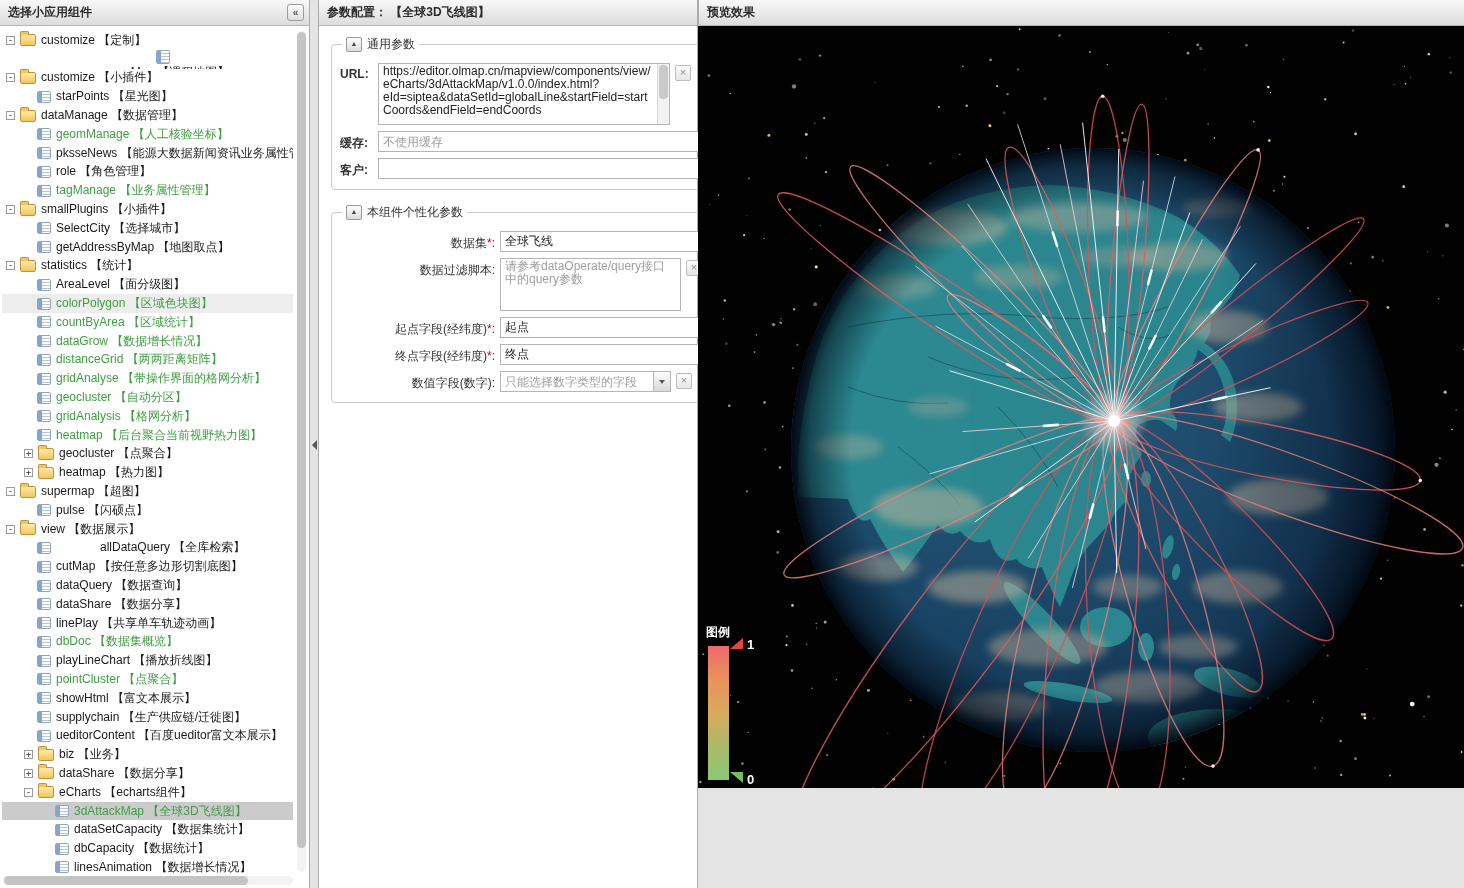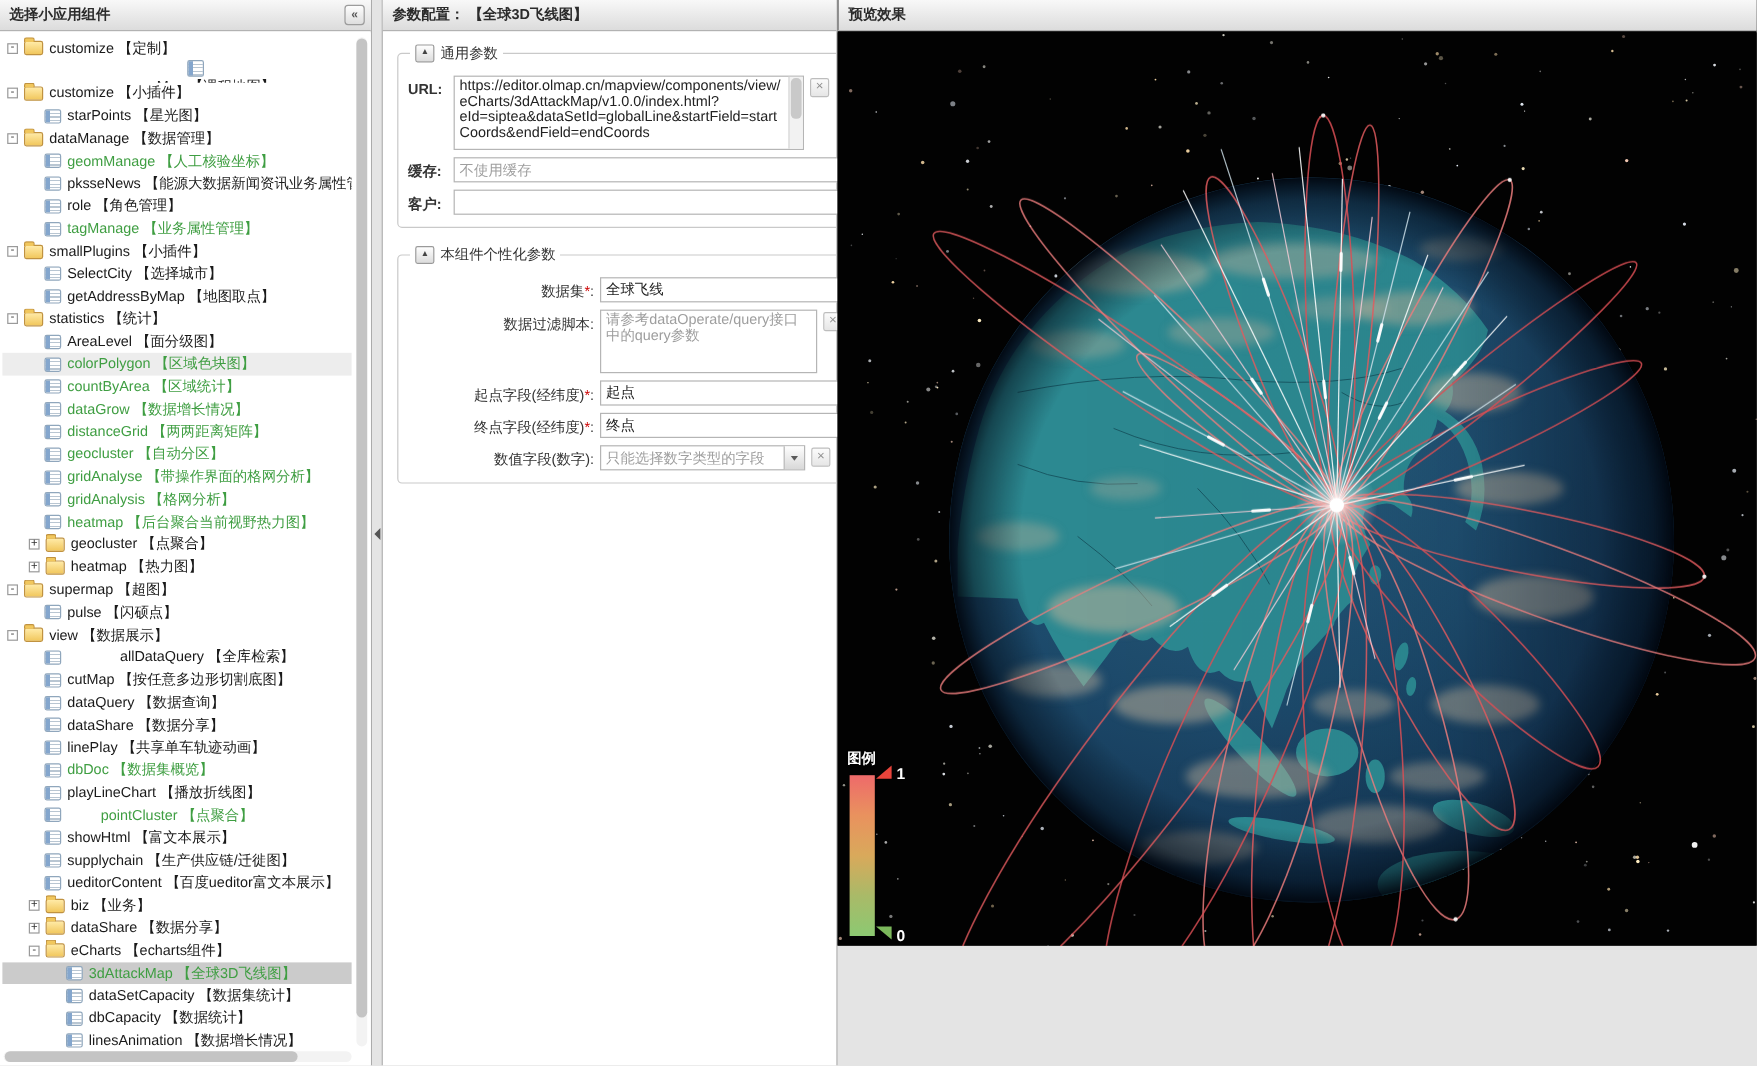--- a/index.html
+++ b/index.html
@@ -188,25 +188,25 @@
           <div class="trow" style="padding-left: 35px;">
             <span class="licon"></span>
             <span class="tlabel green">dataGrow 【数据增长情况】</span>
           </div>
           <div class="trow" style="padding-left: 35px;">
             <span class="licon"></span>
             <span class="tlabel green">distanceGrid 【两两距离矩阵】</span>
           </div>
           <div class="trow" style="padding-left: 35px;">
             <span class="licon"></span>
+            <span class="tlabel green">gridAnalyse 【带操作界面的格网分析】</span>
+          </div>
+          <div class="trow" style="padding-left: 35px;">
+            <span class="licon"></span>
             <span class="tlabel green">geocluster 【自动分区】</span>
-          </div>
-          <div class="trow" style="padding-left: 35px;">
-            <span class="licon"></span>
-            <span class="tlabel green">gridAnalyse 【带操作界面的格网分析】</span>
           </div>
           <div class="trow" style="padding-left: 35px;">
             <span class="licon"></span>
             <span class="tlabel green">gridAnalysis 【格网分析】</span>
           </div>
           <div class="trow" style="padding-left: 35px;">
             <span class="licon"></span>
             <span class="tlabel green">heatmap 【后台聚合当前视野热力图】</span>
           </div>
           <div class="trow" style="padding-left: 22px;">
@@ -254,21 +254,21 @@
             <span class="tlabel">linePlay 【共享单车轨迹动画】</span>
           </div>
           <div class="trow" style="padding-left: 35px;">
             <span class="licon"></span>
             <span class="tlabel green">dbDoc 【数据集概览】</span>
           </div>
           <div class="trow" style="padding-left: 35px;">
             <span class="licon"></span>
             <span class="tlabel">playLineChart 【播放折线图】</span>
           </div>
-          <div class="trow" style="padding-left: 35px; gap: 28px;">
+          <div class="trow" style="padding-left: 35px;">
             <span class="licon"></span>
             <span class="tlabel green">pointCluster 【点聚合】</span>
           </div>
           <div class="trow" style="padding-left: 35px;">
             <span class="licon"></span>
             <span class="tlabel">showHtml 【富文本展示】</span>
           </div>
           <div class="trow" style="padding-left: 35px;">
             <span class="licon"></span>
             <span class="tlabel">supplychain 【生产供应链/迁徙图】</span>

